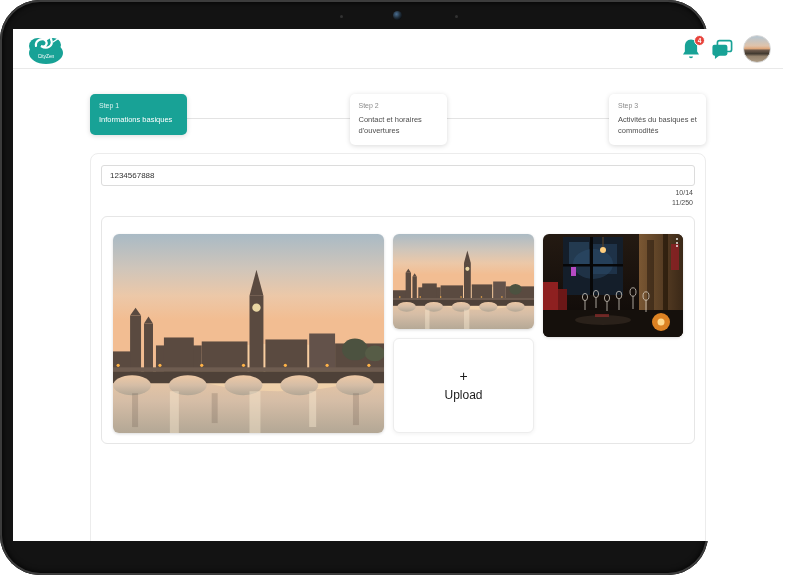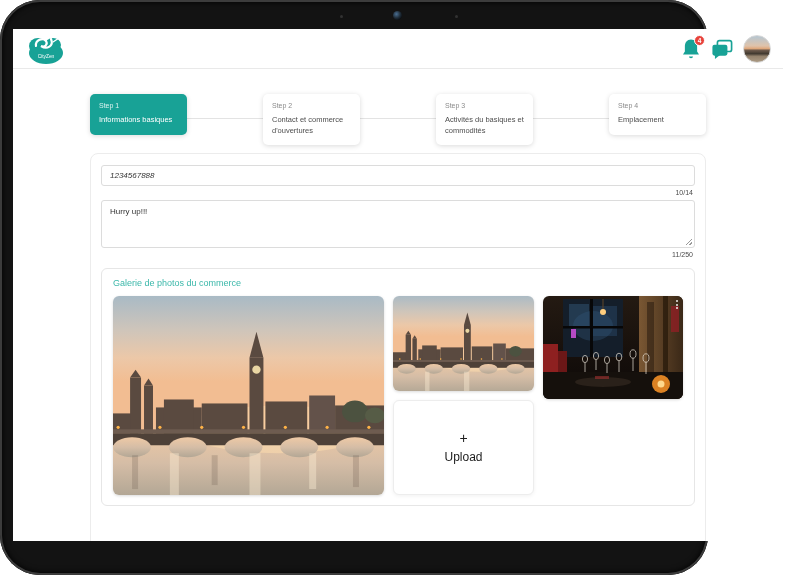--- a/index.html
+++ b/index.html
@@ -39,21 +39,21 @@
   .step-card.active .step-num{color:#d9f1ee;}
   .step-label{margin-top:6px;font-size:7.5px;line-height:1.4;color:#4e4e4e;}
   .step-card.active .step-label{color:#fff;}
 
   
   .form-card{margin-top:8px;background:#fff;border:1px solid #ececec;border-radius:8px;
     padding:10px 10px 0 10px;height:420px;}
   .row{display:flex;gap:10px;}
   .field{flex:1;min-width:0;}
   .text-input{width:100%;height:21px;border:1px solid #dcdcdc;border-radius:3px;padding:0 8px;
-    font-size:8px;color:#333;font-family:inherit;outline:none;background:#fff;font-style:italic;}
+    font-size:8px;color:#333;font-family:inherit;outline:none;background:#fff;}
   .counter{text-align:right;font-size:7px;color:#4a4a4a;margin:3px 2px 0 0;}
   .ta-wrap{position:relative;margin-top:4px;}
   .ta-wrap textarea{display:block;width:100%;height:48px;border:1px solid #dcdcdc;border-radius:3px;
     padding:6px 8px;font-size:8px;color:#333;font-family:inherit;outline:none;resize:none;}
   .ta-wrap::after{content:"";position:absolute;right:3px;bottom:3px;width:8px;height:8px;pointer-events:none;
     background:repeating-linear-gradient(135deg,transparent 0 1.5px,#9a9a9a 1.5px 2.5px);
     clip-path:polygon(100% 0,100% 100%,0 100%);}
 
   
   .gallery-card{margin-top:10px;border:1px solid #e6e6e6;border-radius:6px;padding:9px 11px 10px;}
@@ -114,47 +114,39 @@
 
     <div class="content">
 
       <div class="stepper">
         <div class="step-card active">
           <div class="step-num">Step 1</div>
           <div class="step-label">Informations basiques</div>
         </div>
         <div class="step-card">
           <div class="step-num">Step 2</div>
-          <div class="step-label">Contact et commerce d'ouvertures</div>
+          <div class="step-label">Contact et horaires d'ouvertures</div>
         </div>
         <div class="step-card">
           <div class="step-num">Step 3</div>
           <div class="step-label">Activités du basiques et commodités</div>
-        </div>
-        <div class="step-card">
-          <div class="step-num">Step 4</div>
-          <div class="step-label">Emplacement</div>
         </div>
       </div>
 
       <div class="form-card">
         <div class="row">
           <div class="field">
             <input class="text-input" type="text" value="1234567888" style="">
             <div class="counter">10/14</div>
           </div>
         </div>
 
-        <div class="ta-wrap">
-          <textarea style="">Hurry up!!!</textarea>
-        </div>
         <div class="counter">11/250</div>
 
         <div class="gallery-card">
-          <div class="gallery-title">Galerie de photos du commerce</div>
           <div class="photos">
 
             <svg class="photo photo-large" viewBox="0 0 290 200" preserveAspectRatio="xMidYMid slice">
               <defs>
                 <linearGradient id="skyG" x1="0" y1="0" x2="0" y2="1">
                   <stop offset="0" stop-color="#a9bac5"></stop>
                     <stop offset="0.25" stop-color="#cfc5ba"></stop>
                   <stop offset="0.45" stop-color="#ecc8a8"></stop>
                     <stop offset="0.62" stop-color="#f2bd92"></stop>
                 </linearGradient>

